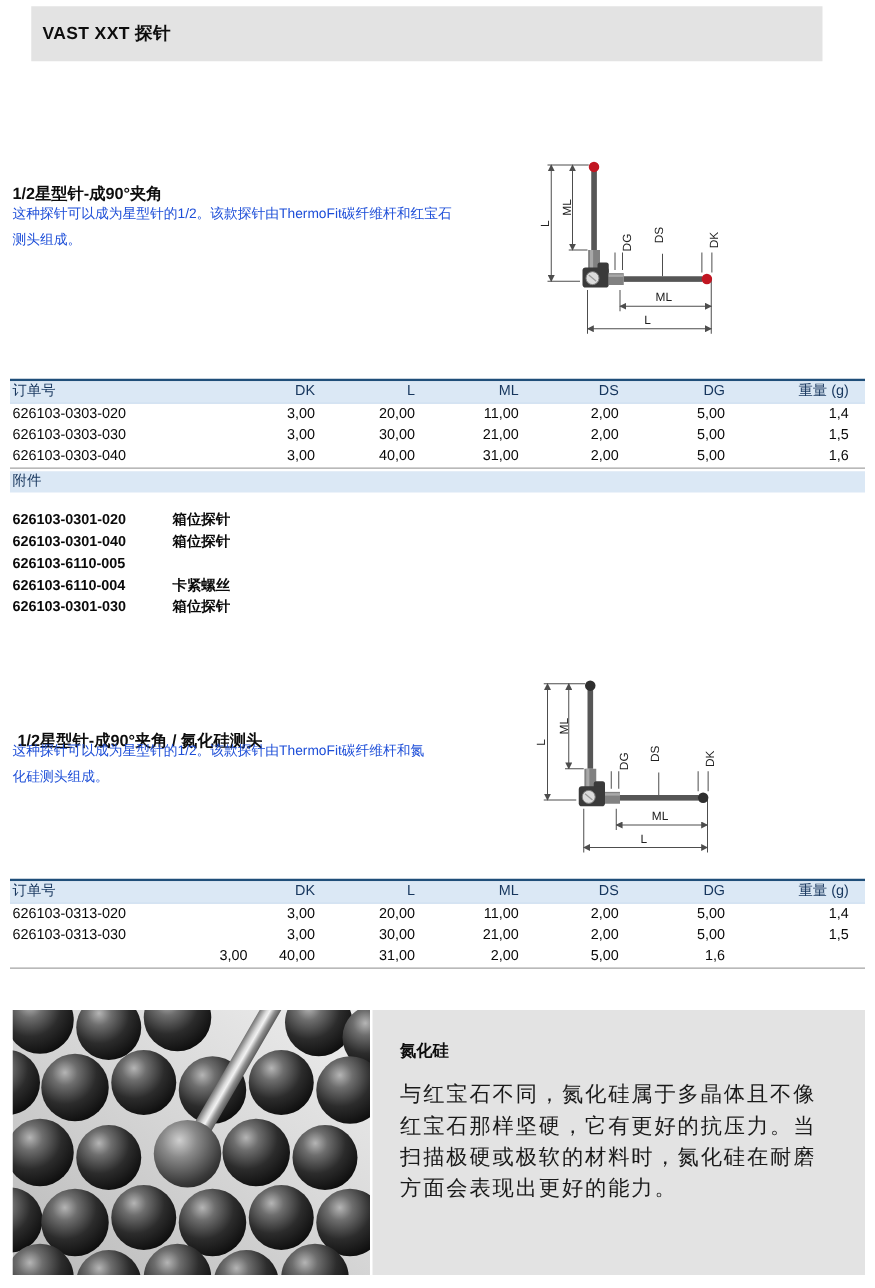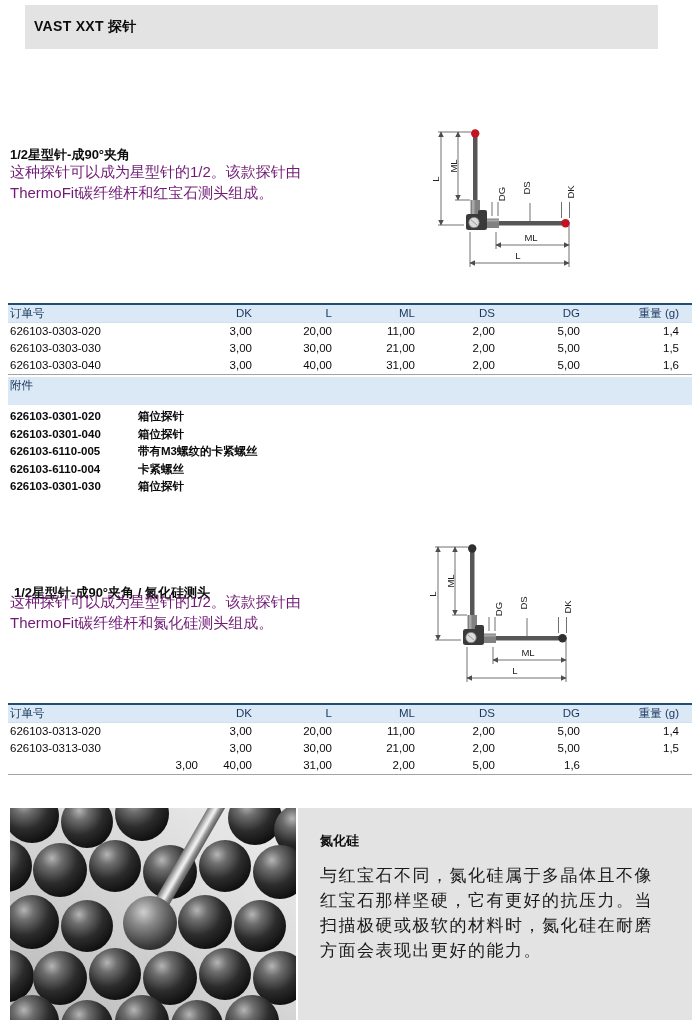--- a/index.html
+++ b/index.html
@@ -9,21 +9,21 @@
   }
   .abs{position:absolute;}
   
   .header-bar{
     left:25px;top:5px;width:633px;height:44px;background:#e3e3e3;
     display:flex;align-items:center;padding-left:9px;box-sizing:border-box;
   }
   .page-title{font-size:14px;font-weight:bold;letter-spacing:0.3px;color:#0d0d0d;}
   
   .sec-title{font-size:13px;font-weight:bold;color:#0d0d0d;}
-  .sec-body{font-size:15px;line-height:21px;color:#701a75;}
+  .sec-body{font-size:11px;line-height:21px;color:#1d4ed8;}
   #s1-title{left:10px;top:126px;margin-top:20px;}
   #s1-body{left:10px;top:161px;width:358px;}
   #s2-title{left:14px;top:554px;margin-top:30px;}
   #s2-body{left:10px;top:591px;width:330px;line-height:21px;}
   
   .diagram{width:240px;height:165px;}
   #diagram1{left:430px;top:112px;}
   #diagram2{left:427px;top:527px;}
   .diagram text{font-family:"Liberation Sans",sans-serif;font-size:9.5px;fill:#222;}
   
@@ -31,21 +31,21 @@
   #table1{left:8px;top:303px;}
   #table2{left:8px;top:703px;}
   .trow{display:grid;grid-template-columns:190px 54px 80px 83px 80px 85px 99px;
         height:17px;line-height:17px;font-size:11.5px;}
   .trow .c{overflow:hidden;white-space:nowrap;}
   .trow .c:first-child{padding-left:2px;}
   .trow .num{text-align:right;}
   .thead{background:#dbe8f5;color:#17365d;border-bottom:1px solid #cfe0f1;}
   .tbody-row{color:#0a0a0a;}
   
-  .acc-band{left:8px;top:377px;width:684px;height:28px;line-height:17px;
+  .acc-band{left:8px;top:377px;width:684px;height:17px;line-height:17px;
             background:#dbe8f5;color:#17365d;font-size:11.5px;padding-left:2px;box-sizing:border-box;}
   .acc-list{left:8px;top:408px;width:684px;font-weight:bold;}
   .acc-row{display:grid;grid-template-columns:130px auto;height:17.5px;line-height:17.5px;
            font-size:11.5px;color:#0a0a0a;}
   .acc-row .n{padding-left:2px;}
   
   .photo{left:10px;top:808px;width:286px;height:212px;overflow:hidden;}
   .info-panel{left:298px;top:808px;width:394px;height:212px;background:#e3e3e3;box-sizing:border-box;}
   .info-title{position:absolute;left:22px;top:24px;font-size:13px;font-weight:bold;color:#0d0d0d;text-align:right;}
   .info-body{position:absolute;left:22px;top:55px;width:336px;font-size:17px;
@@ -155,21 +155,20 @@
   <div class="acc-row">
     <div class="n">626103-0301-020</div>
     <div class="d">箱位探针</div>
   </div>
   <div class="acc-row">
     <div class="n">626103-0301-040</div>
     <div class="d">箱位探针</div>
   </div>
   <div class="acc-row">
     <div class="n">626103-6110-005</div>
-    <div class="d">带有M3螺纹的卡紧螺丝</div>
   </div>
   <div class="acc-row">
     <div class="n">626103-6110-004</div>
     <div class="d">卡紧螺丝</div>
   </div>
   <div class="acc-row">
     <div class="n">626103-0301-030</div>
     <div class="d">箱位探针</div>
   </div>
 </div>

